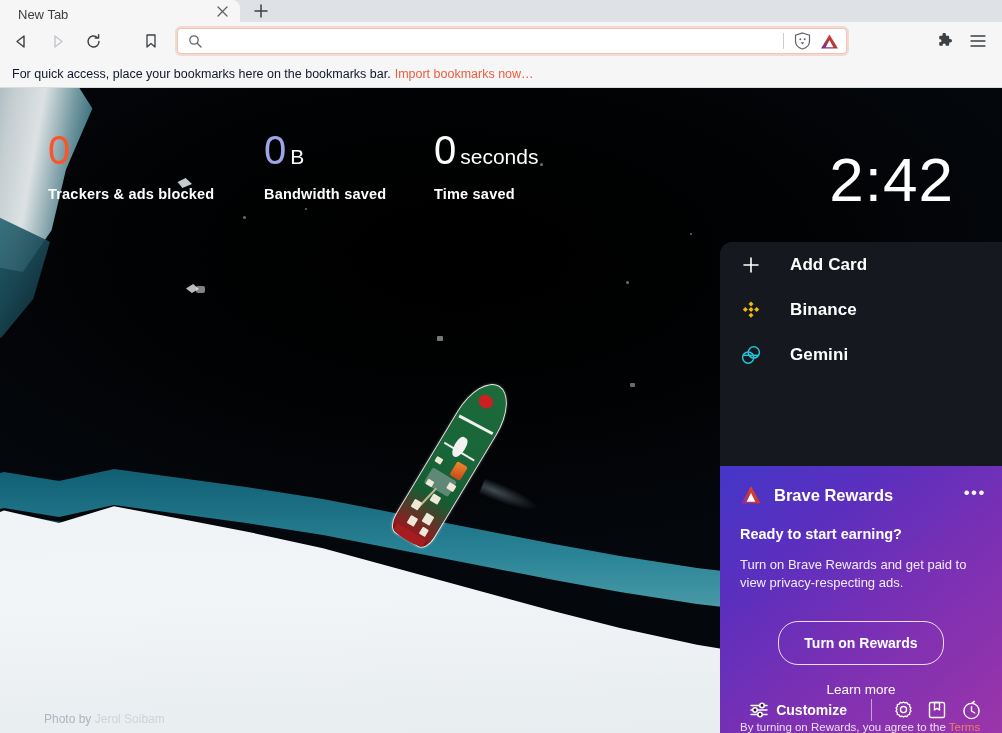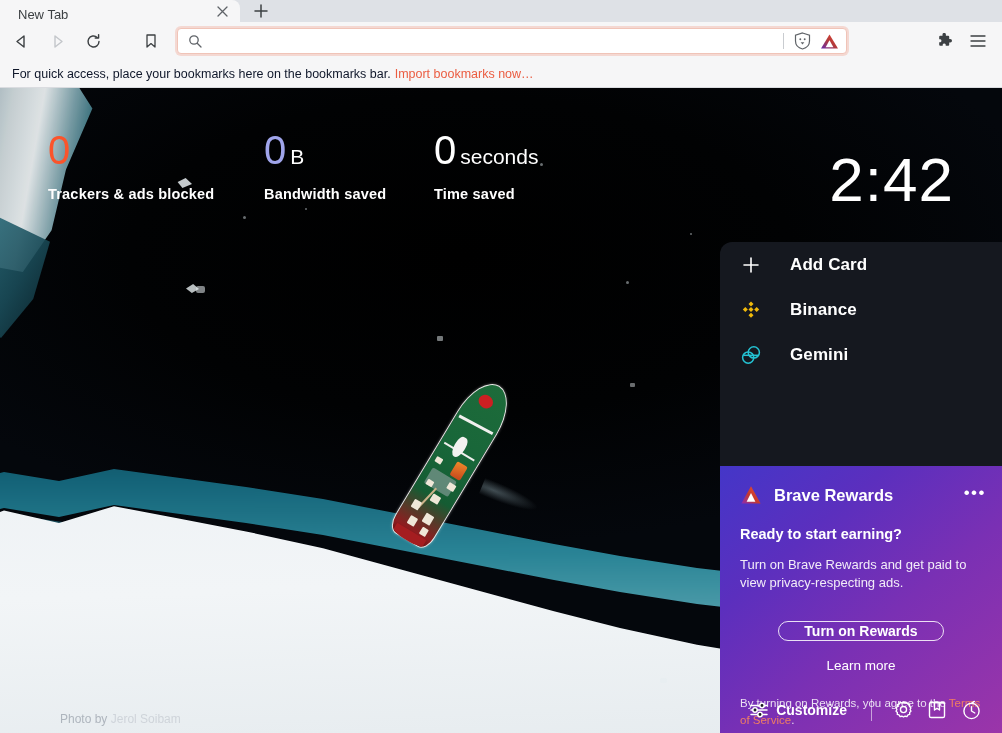--- a/index.html
+++ b/index.html
@@ -229,37 +229,37 @@
     padding:16px 20px 0 20px;
   }
   #rewards-header { display:flex; align-items:center; gap:12px; height:26px; }
   #rewards-title { font-size:16.5px; font-weight:700; color:#fff; }
   #rewards-menu-btn {
     position:absolute; right:16px; top:18px; color:#fff; font-size:17px; letter-spacing:1.5px; line-height:1;
   }
   #rewards-headline { margin-top:18px; font-size:14.5px; font-weight:700; color:#fff; }
   #rewards-body { margin-top:14px; font-size:13px; line-height:1.42; color:#f2ecf8; max-width:244px; }
   #turn-on-rewards-btn {
-    margin:28px auto 0 auto; display:block; width:166px; height:20px;
+    margin:28px auto 0 auto; display:block; width:166px; height:44px;
     background:transparent; border:1px solid rgba(255,255,255,0.85);
     border-radius:20px; color:#ffffff; font-size:14px; font-weight:700;
     font-family:"Liberation Sans", sans-serif; cursor:pointer;
   }
   #learn-more-link {
     display:block; text-align:center; margin-top:17px;
     font-size:13.5px; color:#ffffff; text-decoration:none; cursor:pointer;
   }
   #rewards-tos { margin-top:22px; font-size:11.5px; line-height:1.45; color:#eadff2; }
   #tos-link { color:#f07e62; text-decoration:none; cursor:pointer; }
 
   
   #photo-credit {
     position:absolute; left:44px; bottom:7px; font-size:12px; color:#cfd4da; z-index:5;
   }
-  #photo-credit .credit-by { color:#aeb5bd;margin-left:16px; }
+  #photo-credit .credit-by { color:#aeb5bd; }
   #footer-actions {
     position:absolute; right:14px; bottom:8px;
     display:flex; align-items:center; gap:0; z-index:7;
   }
   #customize-btn { display:flex; align-items:center; gap:6px; padding:4px 12px; cursor:pointer; }
   #customize-label { font-size:14px; font-weight:700; color:#ffffff; }
   #footer-divider { width:1px; height:22px; background:rgba(255,255,255,0.55); margin:0 14px 0 12px; }
   .footer-icon-btn { width:34px; height:30px; display:flex; align-items:center; justify-content:center; cursor:pointer; }
 </style>
 </head>

